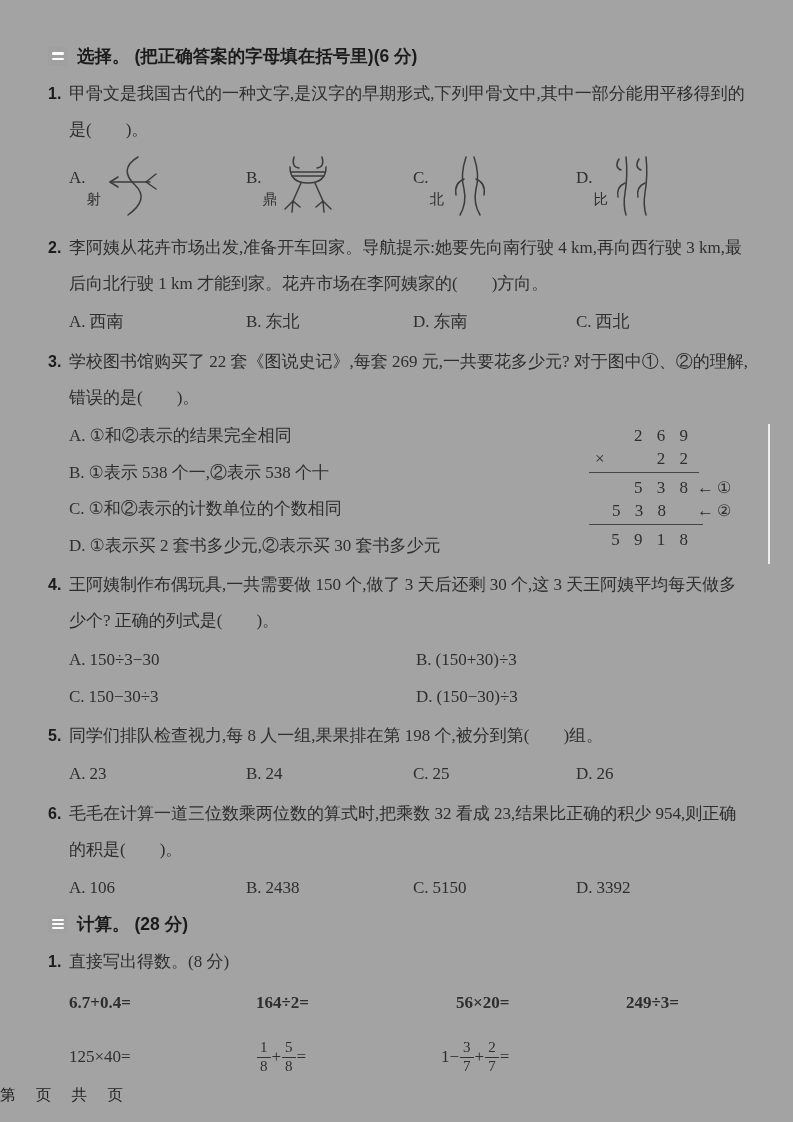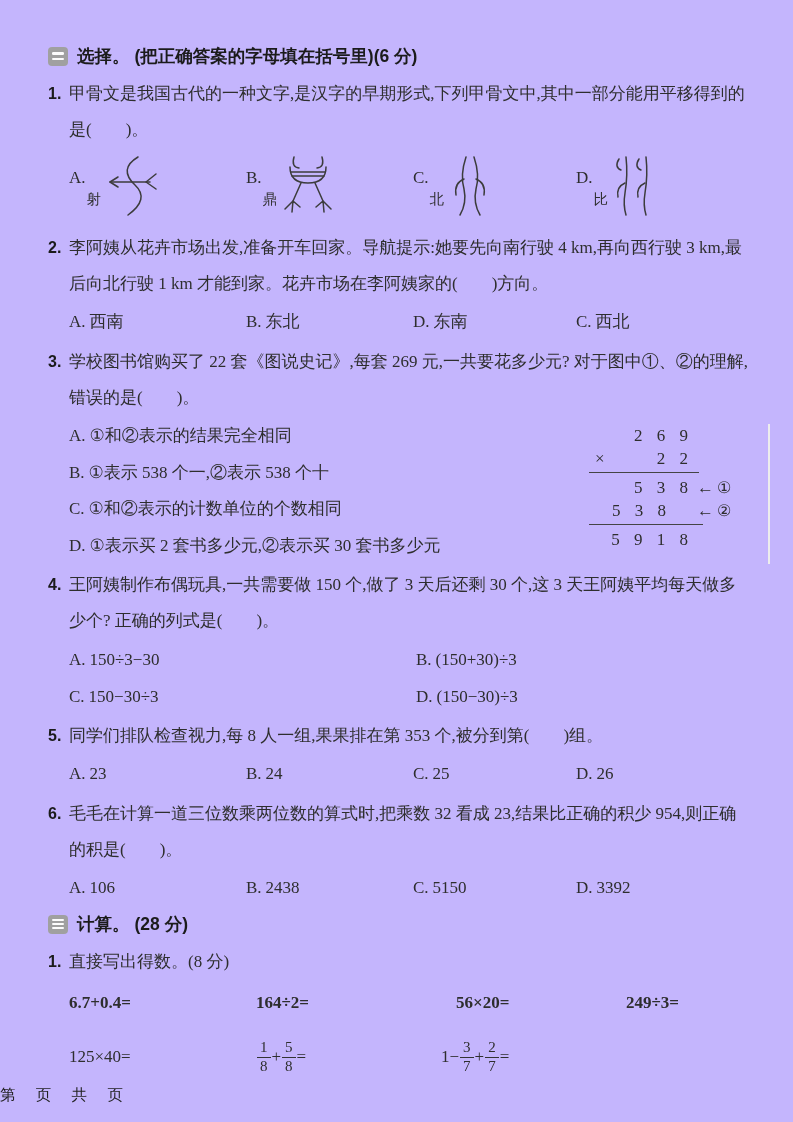--- a/index.html
+++ b/index.html
@@ -1,20 +1,20 @@
 <!DOCTYPE html>
 <html><head>
 <meta charset="utf-8">
 <style>
   * { box-sizing: border-box; margin: 0; padding: 0; }
   html, body { background: #ffffff; }
   body { width: 793px; height: 1122px; }
   .page {
     position: relative; width: 793px; height: 1122px; overflow: hidden;
-    background: #c4b5fd; padding: 44px 44px 0 48px;
+    background: #a3a3a3; padding: 44px 44px 0 48px;
     font-family: "Liberation Serif", "DejaVu Serif", serif;
     font-size: 17px; color: #2e2e2e;
   }
   .scan-artifact { position: absolute; left: 768px; top: 424px; width: 2px; height: 140px; background: #ededed; }
 
   .section-header {
     display: flex; align-items: center; gap: 9px; margin: 0 0 8px 0;
     font-family: "Liberation Sans", "DejaVu Sans", sans-serif;
     font-weight: 700; font-size: 17.5px; color: #1b1b1b;
   }
@@ -197,21 +197,21 @@
   </div>
   <div class="opt-grid2">
     <span class="opt"><span class="opt-label">A.</span><span>150÷3−30</span></span>
     <span class="opt"><span class="opt-label">B.</span><span>(150+30)÷3</span></span>
     <span class="opt"><span class="opt-label">C.</span><span>150−30÷3</span></span>
     <span class="opt"><span class="opt-label">D.</span><span>(150−30)÷3</span></span>
   </div>
 
   <div class="question">
     <span class="qnum">5.</span>
-    <div class="qbody">同学们排队检查视力,每 8 人一组,果果排在第 353 个,被分到第(　　)组。</div>
+    <div class="qbody">同学们排队检查视力,每 8 人一组,果果排在第 198 个,被分到第(　　)组。</div>
   </div>
   <div class="opt-grid4">
     <span class="opt"><span class="opt-label">A.</span><span>23</span></span>
     <span class="opt"><span class="opt-label">B.</span><span>24</span></span>
     <span class="opt"><span class="opt-label">C.</span><span>25</span></span>
     <span class="opt"><span class="opt-label">D.</span><span>26</span></span>
   </div>
 
   <div class="question">
     <span class="qnum">6.</span>

